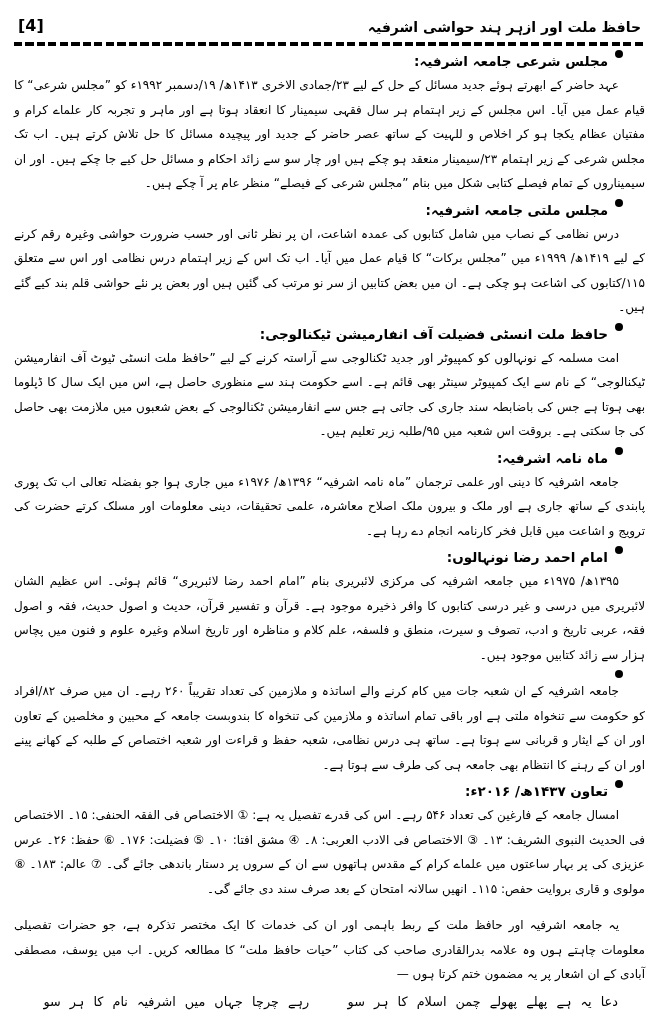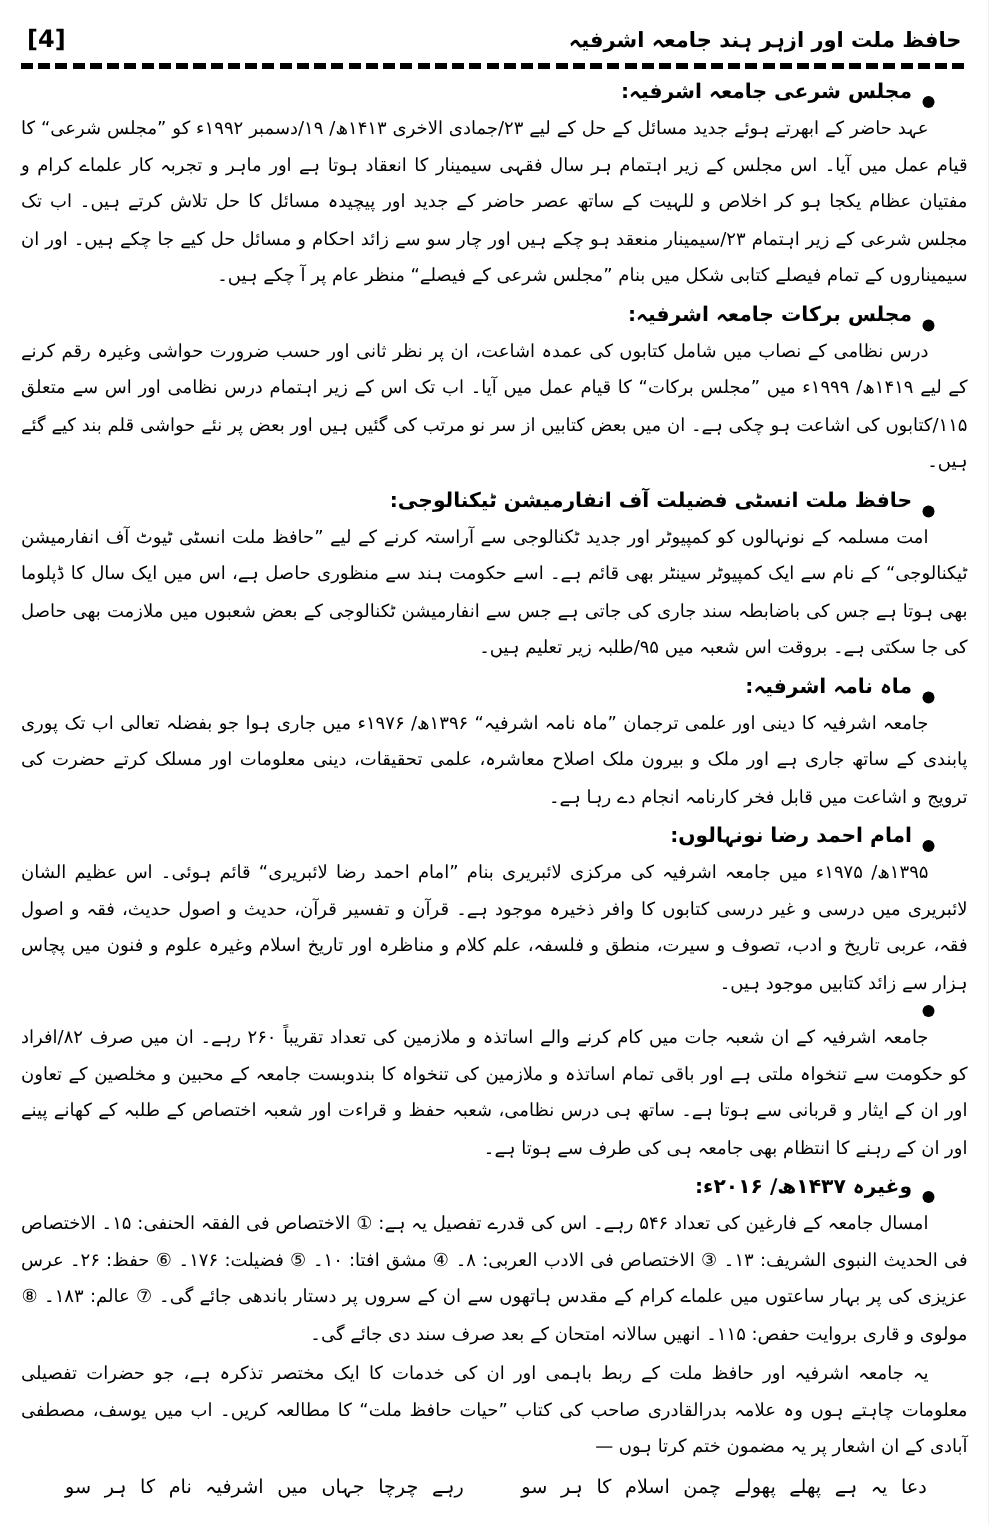--- a/index.html
+++ b/index.html
@@ -6,53 +6,53 @@
   .page{
     width:659px;height:1024px;margin:0 auto;background:#ffffff;color:#000;
     font-family:"DejaVu Sans", sans-serif;direction:rtl;
     padding:6px 14px 0;box-sizing:border-box;overflow:hidden;
   }
   .header{display:flex;justify-content:space-between;align-items:flex-end;padding:10px 4px 4px;}
   .header .title{font-size:14px;font-weight:bold;}
   .header .pagenum{font-size:16px;font-weight:bold;direction:ltr;}
   .dashed{height:4px;margin:3px 0 4px;border:0;
     background:repeating-linear-gradient(90deg,#000 0 8px,transparent 8px 11.5px);}
-  h2.heading{display:flex;align-items:flex-end;gap:7px;font-size:13.5px;font-weight:bold;
+  h2.heading{display:flex;align-items:flex-start;gap:7px;font-size:13.5px;font-weight:bold;
     margin:3px 22px 1px 0;line-height:22px;}
   .bullet{width:8px;height:8px;border-radius:50%;background:#000;flex:none;}
   p.body{font-size:12px;line-height:24.5px;margin:0;text-align:justify;text-indent:26px;}
-  p.closing{margin-top:2px;}
+  p.closing{margin-top:12px;}
   .poem{margin:1px 26px 0 26px;}
   .poem-row{display:flex;gap:34px;}
   .poem-row .hemi{flex:1;text-align:center;font-size:12.8px;line-height:27px;word-spacing:5px;white-space:nowrap;}
 </style>
 </head>
 <body>
 
 <div class="page">
 
   <header class="header">
-    <div class="title">حافظ ملت اور ازہر ہند جامعہ اشرفیہ</div>
+    <div class="title">حافظ ملت اور ازہر ہند حواشی اشرفیہ</div>
     <div class="pagenum">[4]</div>
   </header>
 
   <div class="dashed"></div>
 
   <section>
     <h2 class="heading">
       <span class="bullet"></span>
       <span>مجلس شرعی جامعہ اشرفیہ:</span>
     </h2>
     <p class="body">عہد حاضر کے ابھرتے ہوئے جدید مسائل کے حل کے لیے ۲۳/جمادی الاخری ۱۴۱۳ھ/ ۱۹/دسمبر ۱۹۹۲ء کو ”مجلس شرعی“ کا قیام عمل میں آیا۔ اس مجلس کے زیر اہتمام ہر سال فقہی سیمینار کا انعقاد ہوتا ہے اور ماہر و تجربہ کار علماے کرام و مفتیان عظام یکجا ہو کر اخلاص و للہیت کے ساتھ عصر حاضر کے جدید اور پیچیدہ مسائل کا حل تلاش کرتے ہیں۔ اب تک مجلس شرعی کے زیر اہتمام ۲۳/سیمینار منعقد ہو چکے ہیں اور چار سو سے زائد احکام و مسائل حل کیے جا چکے ہیں۔ اور ان سیمیناروں کے تمام فیصلے کتابی شکل میں بنام ”مجلس شرعی کے فیصلے“ منظر عام پر آ چکے ہیں۔</p>
   </section>
 
   <section>
     <h2 class="heading">
       <span class="bullet"></span>
-      <span>مجلس برکات جامعہ اشرفیہ:</span>
+      <span>مجلس ملتی جامعہ اشرفیہ:</span>
     </h2>
     <p class="body">درس نظامی کے نصاب میں شامل کتابوں کی عمدہ اشاعت، ان پر نظر ثانی اور حسب ضرورت حواشی وغیرہ رقم کرنے کے لیے ۱۴۱۹ھ/ ۱۹۹۹ء میں ”مجلس برکات“ کا قیام عمل میں آیا۔ اب تک اس کے زیر اہتمام درس نظامی اور اس سے متعلق ۱۱۵/کتابوں کی اشاعت ہو چکی ہے۔ ان میں بعض کتابیں از سر نو مرتب کی گئیں ہیں اور بعض پر نئے حواشی قلم بند کیے گئے ہیں۔</p>
   </section>
 
   <section>
     <h2 class="heading">
       <span class="bullet"></span>
       <span>حافظ ملت انسٹی فضیلت آف انفارمیشن ٹیکنالوجی:</span>
     </h2>
     <p class="body">امت مسلمہ کے نونہالوں کو کمپیوٹر اور جدید ٹکنالوجی سے آراستہ کرنے کے لیے ”حافظ ملت انسٹی ٹیوٹ آف انفارمیشن ٹیکنالوجی“ کے نام سے ایک کمپیوٹر سینٹر بھی قائم ہے۔ اسے حکومت ہند سے منظوری حاصل ہے، اس میں ایک سال کا ڈپلوما بھی ہوتا ہے جس کی باضابطہ سند جاری کی جاتی ہے جس سے انفارمیشن ٹکنالوجی کے بعض شعبوں میں ملازمت بھی حاصل کی جا سکتی ہے۔ بروقت اس شعبہ میں ۹۵/طلبہ زیر تعلیم ہیں۔</p>
@@ -77,21 +77,21 @@
   <section>
     <h2 class="heading">
       <span class="bullet"></span>
     </h2>
     <p class="body">جامعہ اشرفیہ کے ان شعبہ جات میں کام کرنے والے اساتذہ و ملازمین کی تعداد تقریباً ۲۶۰ رہے۔ ان میں صرف ۸۲/افراد کو حکومت سے تنخواہ ملتی ہے اور باقی تمام اساتذہ و ملازمین کی تنخواہ کا بندوبست جامعہ کے محبین و مخلصین کے تعاون اور ان کے ایثار و قربانی سے ہوتا ہے۔ ساتھ ہی درس نظامی، شعبہ حفظ و قراءت اور شعبہ اختصاص کے طلبہ کے کھانے پینے اور ان کے رہنے کا انتظام بھی جامعہ ہی کی طرف سے ہوتا ہے۔</p>
   </section>
 
   <section>
     <h2 class="heading">
       <span class="bullet"></span>
-      <span>وغیرہ ۱۴۳۷ھ/ ۲۰۱۶ء:</span>
+      <span>تعاون ۱۴۳۷ھ/ ۲۰۱۶ء:</span>
     </h2>
     <p class="body">امسال جامعہ کے فارغین کی تعداد ۵۴۶ رہے۔ اس کی قدرے تفصیل یہ ہے: ① الاختصاص فی الفقہ الحنفی: ۱۵۔ الاختصاص فی الحدیث النبوی الشریف: ۱۳۔ ③ الاختصاص فی الادب العربی: ۸۔ ④ مشق افتا: ۱۰۔ ⑤ فضیلت: ۱۷۶۔ ⑥ حفظ: ۲۶۔ عرس عزیزی کی پر بہار ساعتوں میں علماے کرام کے مقدس ہاتھوں سے ان کے سروں پر دستار باندھی جائے گی۔ ⑦ عالم: ۱۸۳۔ ⑧ مولوی و قاری بروایت حفص: ۱۱۵۔ انھیں سالانہ امتحان کے بعد صرف سند دی جائے گی۔</p>
   </section>
 
   <p class="body closing">یہ جامعہ اشرفیہ اور حافظ ملت کے ربط باہمی اور ان کی خدمات کا ایک مختصر تذکرہ ہے، جو حضرات تفصیلی معلومات چاہتے ہوں وہ علامہ بدرالقادری صاحب کی کتاب ”حیات حافظ ملت“ کا مطالعہ کریں۔ اب میں یوسف، مصطفی آبادی کے ان اشعار پر یہ مضمون ختم کرتا ہوں —</p>
 
   <div class="poem">
     <div class="poem-row">
       <div class="hemi">دعا یہ ہے پھلے پھولے چمن اسلام کا ہر سو</div>
       <div class="hemi">رہے چرچا جہاں میں اشرفیہ نام کا ہر سو</div>

